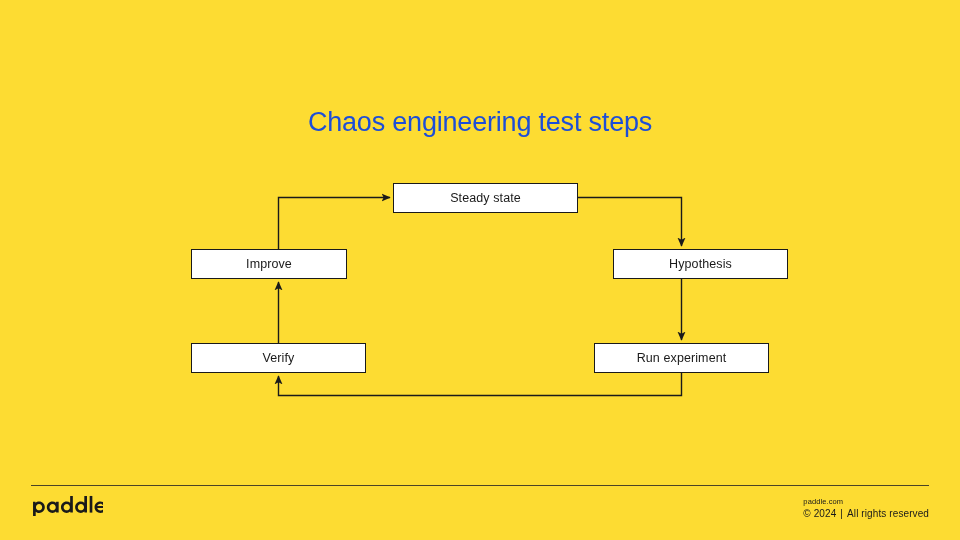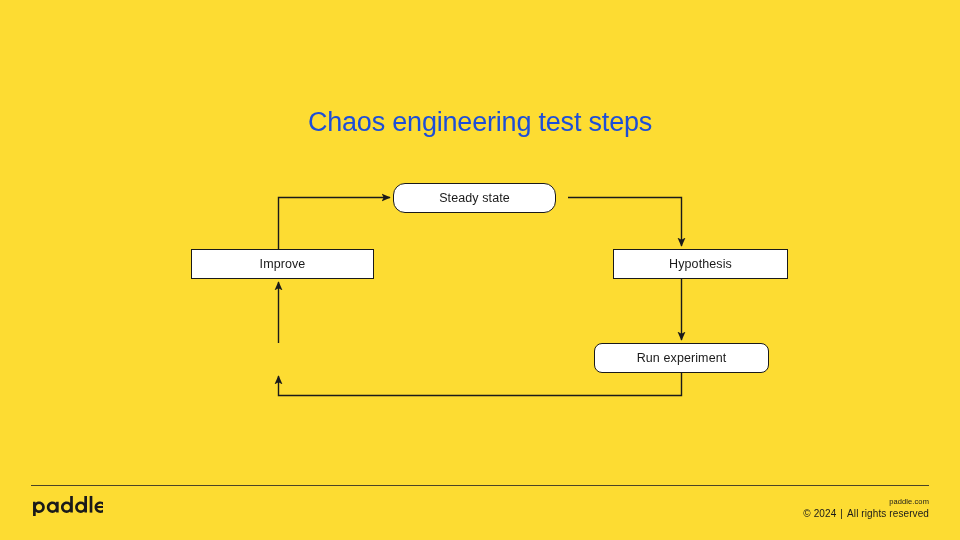--- a/index.html
+++ b/index.html
@@ -65,25 +65,25 @@
     font-weight: 400;
     color: #1A1A1A;
     letter-spacing: 0.1px;
     white-space: nowrap;
   }
   .node-label {
     display: block;
     line-height: 1;
   }
 
-  #node-steady-state  { left: 393px; top: 183px; width: 163px; height: 30px; border-radius: 12px; }
+  #node-steady-state  { left: 393px; top: 183px; width: 185px; height: 30px; }
   #node-hypothesis    { left: 594px; top: 249px; width: 175px; height: 30px; margin-left: 19px; }
-  #node-run-experiment{ left: 594px; top: 343px; width: 175px; height: 30px; border-radius: 8px; }
+  #node-run-experiment{ left: 594px; top: 343px; width: 175px; height: 30px; }
   #node-verify        { left: 191px; top: 343px; width: 175px; height: 30px; }
-  #node-improve       { left: 191px; top: 249px; width: 183px; height: 30px; }
+  #node-improve       { left: 191px; top: 249px; width: 156px; height: 30px; }
 
   
   #footer-divider {
     position: absolute;
     left: 31px;
     top: 485px;
     width: 898px;
     height: 1px;
     background: #4A4326;
   }
@@ -99,21 +99,20 @@
     left: 31px;
     top: 5px;
     display: flex;
     align-items: center;
   }
   #brand-logo svg { display: block; }
   #footer-meta {
     position: absolute;
     right: 31px;
     top: 7px;
-    text-align: right;
     line-height: 1.35;
   }
   .footer-site {
     font-size: 7.5px;
     color: #1A1A1A;
     letter-spacing: 0.1px;
   }
   .footer-legal {
     font-size: 10px;
     color: #1A1A1A;
@@ -157,20 +156,23 @@
     </div>
 
     <div class="node" id="node-hypothesis">
       <span class="node-label">Hypothesis</span>
     </div>
 
     <div class="node" id="node-run-experiment">
       <span class="node-label">Run experiment</span>
     </div>
 
+    <div class="node" id="node-verify">
+      <span class="node-label">Verify</span>
+    </div>
 
     <div class="node" id="node-improve">
       <span class="node-label">Improve</span>
     </div>
 
   </div>
 
   <div id="footer-divider"></div>
 
   <div id="footer">

